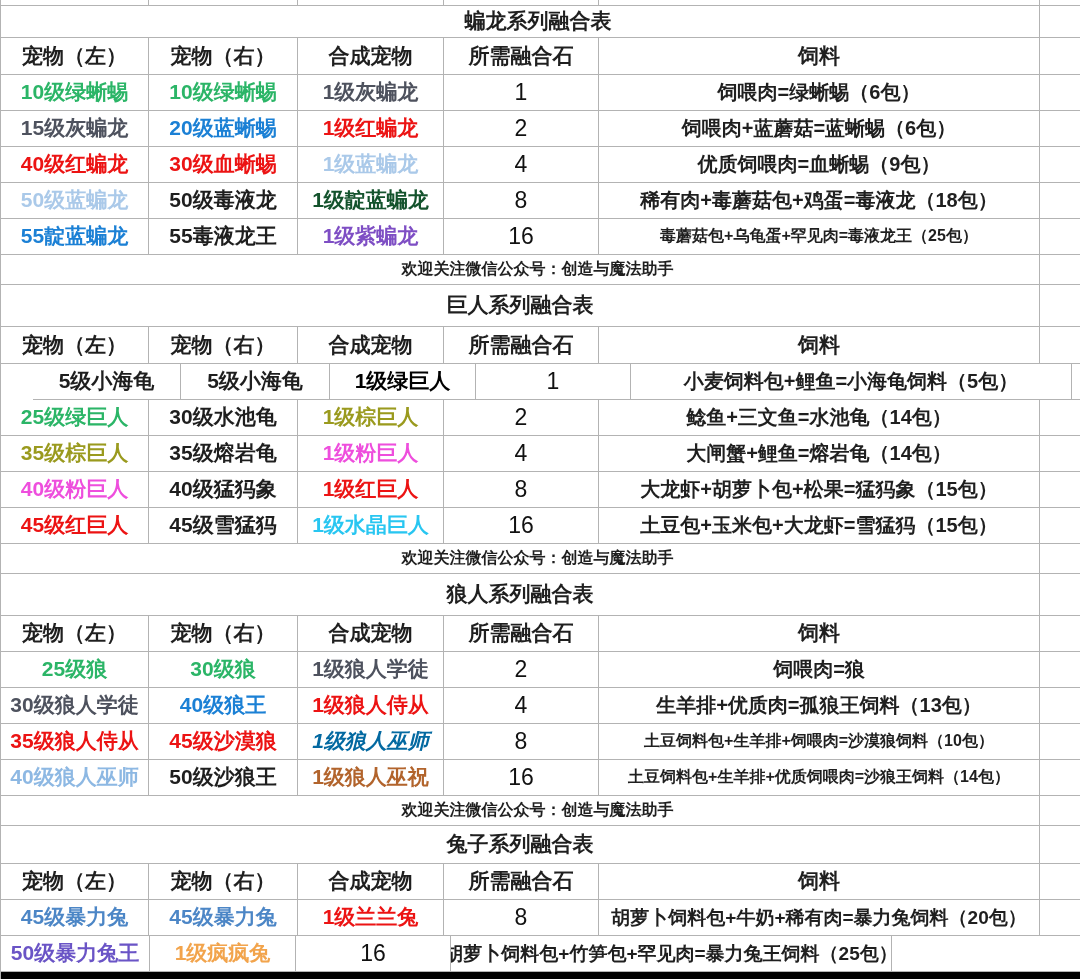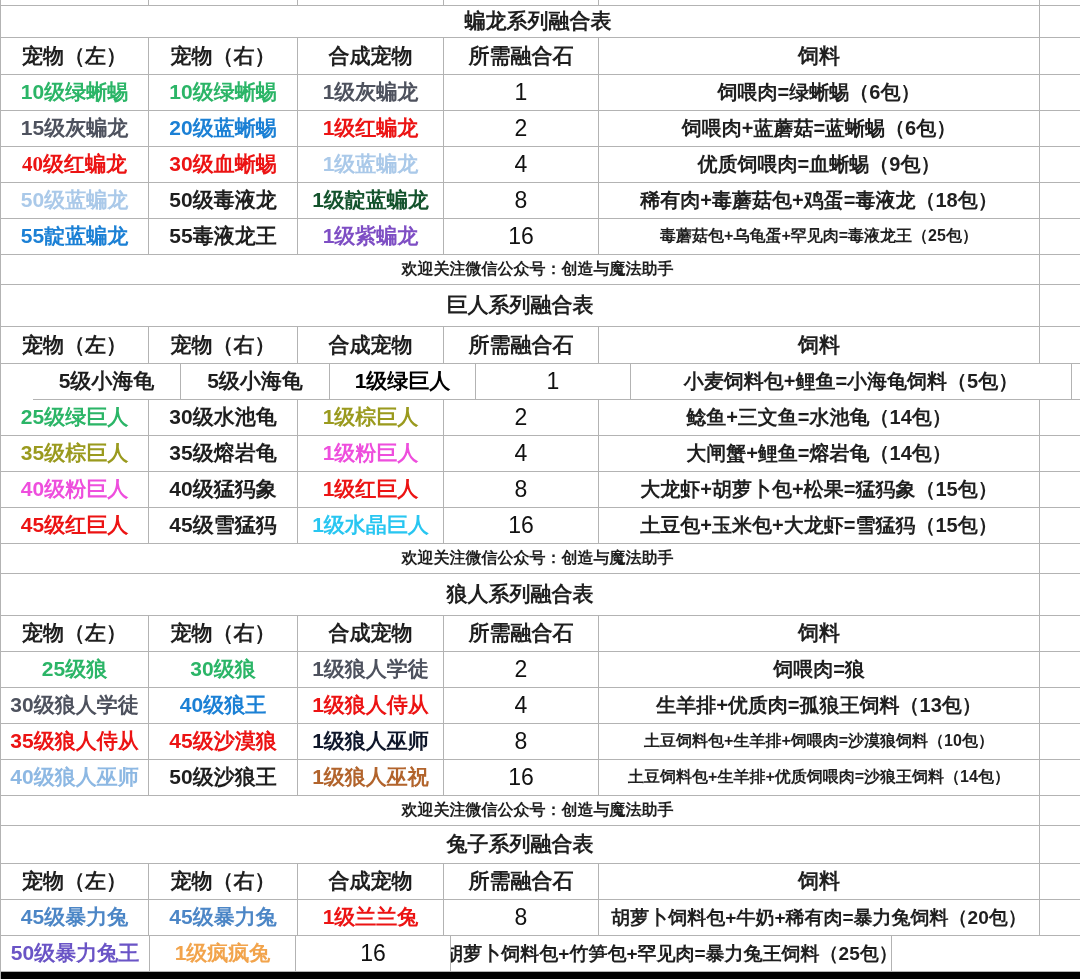--- a/index.html
+++ b/index.html
@@ -92,21 +92,21 @@
     </div>
     <div class="row" style="height: 36px;">
       <div class="cell pet-cell" style="width: 148px; color: rgb(78, 82, 94);">15级灰蝙龙</div>
       <div class="cell pet-cell" style="width: 149px; color: rgb(27, 128, 213);">20级蓝蜥蜴</div>
       <div class="cell pet-cell" style="width: 146px; color: rgb(236, 19, 19);">1级红蝙龙</div>
       <div class="cell stones-cell" style="width: 155px;">2</div>
       <div class="cell feed-cell feed-normal" style="width: 441px;">饲喂肉+蓝蘑菇=蓝蜥蜴（6包）</div>
       <div class="cell  nob" style="width: 41px;"></div>
     </div>
     <div class="row" style="height: 36px;">
-      <div class="cell pet-cell" style="width: 148px; color: rgb(236, 19, 19); font-family: Liberation Serif, serif;">40级红蝙龙</div>
+      <div class="cell pet-cell" style="width: 148px; color: rgb(236, 19, 19);">40级红蝙龙</div>
       <div class="cell pet-cell" style="width: 149px; color: rgb(236, 19, 19);">30级血蜥蜴</div>
       <div class="cell pet-cell" style="width: 146px; color: rgb(170, 201, 233);">1级蓝蝙龙</div>
       <div class="cell stones-cell" style="width: 155px;">4</div>
       <div class="cell feed-cell feed-normal" style="width: 441px;">优质饲喂肉=血蜥蜴（9包）</div>
       <div class="cell  nob" style="width: 41px;"></div>
     </div>
     <div class="row" style="height: 36px;">
       <div class="cell pet-cell" style="width: 148px; color: rgb(170, 201, 233);">50级蓝蝙龙</div>
       <div class="cell pet-cell" style="width: 149px; color: rgb(30, 30, 30);">50级毒液龙</div>
       <div class="cell pet-cell" style="width: 146px; color: #14532d;">1级靛蓝蝙龙</div>
@@ -206,21 +206,21 @@
       <div class="cell pet-cell" style="width: 148px; color: rgb(78, 82, 94);">30级狼人学徒</div>
       <div class="cell pet-cell" style="width: 149px; color: rgb(27, 128, 213);">40级狼王</div>
       <div class="cell pet-cell" style="width: 146px; color: rgb(236, 19, 19);">1级狼人侍从</div>
       <div class="cell stones-cell" style="width: 155px;">4</div>
       <div class="cell feed-cell feed-normal" style="width: 441px;">生羊排+优质肉=孤狼王饲料（13包）</div>
       <div class="cell  nob" style="width: 41px;"></div>
     </div>
     <div class="row" style="height: 36px;">
       <div class="cell pet-cell" style="width: 148px; color: rgb(236, 19, 19);">35级狼人侍从</div>
       <div class="cell pet-cell" style="width: 149px; color: rgb(236, 19, 19);">45级沙漠狼</div>
-      <div class="cell pet-cell" style="width: 146px; color: #0f172a;">1级狼人巫师</div>
+      <div class="cell pet-cell" style="width: 146px; color: #0369a1; font-style: italic;">1级狼人巫师</div>
       <div class="cell stones-cell" style="width: 155px;">8</div>
       <div class="cell feed-cell feed-small" style="width: 441px;">土豆饲料包+生羊排+饲喂肉=沙漠狼饲料（10包）</div>
       <div class="cell  nob" style="width: 41px;"></div>
     </div>
     <div class="row" style="height: 36px;">
       <div class="cell pet-cell" style="width: 148px; color: rgb(141, 184, 227);">40级狼人巫师</div>
       <div class="cell pet-cell" style="width: 149px; color: rgb(30, 30, 30);">50级沙狼王</div>
       <div class="cell pet-cell" style="width: 146px; color: rgb(178, 100, 44);">1级狼人巫祝</div>
       <div class="cell stones-cell" style="width: 155px;">16</div>
       <div class="cell feed-cell feed-small" style="width: 441px;">土豆饲料包+生羊排+优质饲喂肉=沙狼王饲料（14包）</div>

